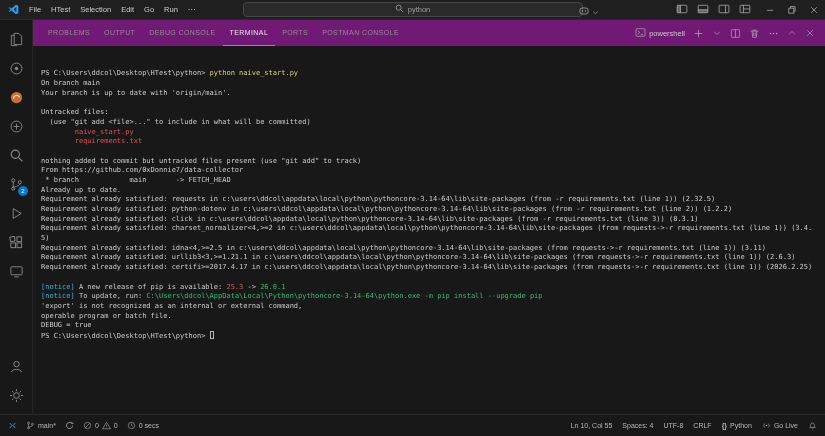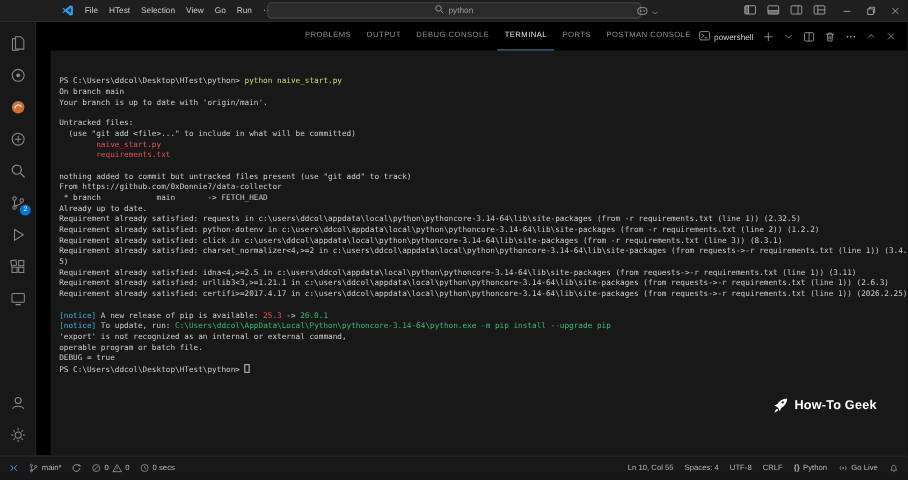--- a/index.html
+++ b/index.html
@@ -9,21 +9,21 @@
     font-family: "Liberation Sans", sans-serif;
     color: #cccccc;
     overflow: hidden;
   }
   .window { width: 825px; height: 436px; display: flex; flex-direction: column; }
 
   
   .titlebar {
     height: 20px; flex: 0 0 auto; background: #1f1f1f;
     border-bottom: 1px solid #2a2a2a;
-    display: flex; align-items: center; position: relative; padding-left: 48px;
+    display: flex; align-items: center; position: relative;
   }
   .logo { margin: 0 5px 0 8px; display: flex; align-items: center; }
   .menubar { display: flex; align-items: center; }
   .menu-item { font-size: 7.5px; color: #cccccc; padding: 0 5px; cursor: default; }
   .menu-overflow { font-size: 8px; color: #cccccc; padding: 0 5px; }
   .search {
     position: absolute; left: 50%; top: 2px; transform: translateX(-50%);
     width: 340px; height: 15px; background: #2a2a2a;
     border: 1px solid #454545; border-radius: 4px;
     display: flex; align-items: center; justify-content: center; gap: 4px;
@@ -45,21 +45,21 @@
   }
   .ab-item { width: 26px; height: 29px; display: flex; align-items: center; justify-content: center; position: relative; cursor: pointer; }
   .ab-badge {
     position: absolute; right: 1px; bottom: 3px; background: #0078d4; color: #fff;
     font-size: 6px; min-width: 10px; height: 10px; border-radius: 50%;
     display: flex; align-items: center; justify-content: center;
   }
   .ab-spacer { flex: 1; }
 
   
-  .panel { flex: 1; display: flex; flex-direction: column; min-width: 0; background: #000000; align-items: flex-end; }
+  .panel { flex: 1; display: flex; flex-direction: column; min-width: 0; background: #701a75; }
   .panel-header { height: 26px; flex: 0 0 auto; display: flex; align-items: center; }
   .panel-tabs { display: flex; height: 100%; margin-left: 8px; align-items: stretch; }
   .panel-tab {
     font-size: 7px; letter-spacing: .4px; color: #8f8f8f; padding: 0 7px;
     display: flex; align-items: center; border-bottom: 1px solid transparent;
     cursor: pointer; text-transform: uppercase; white-space: nowrap;
   }
   .panel-tab.active { color: #e7e7e7; border-bottom-color: #4da2e0; }
   .panel-actions { margin-left: auto; display: flex; align-items: center; gap: 8px; padding-right: 10px; }
   .shell-item { display: flex; align-items: center; gap: 3px; font-size: 7.5px; color: #cccccc; cursor: pointer; }
@@ -99,21 +99,21 @@
   <div class="titlebar">
     <span class="logo">
       <svg width="11" height="11" viewBox="0 0 16 16">
           <path fill="#2c9dea" d="M11.5 1 5 6.7 2.3 4.6 1 5.3l2.9 2.7L1 10.7l1.3.7L5 9.3l6.5 5.7 3.5-1.7V2.7L11.5 1zm.5 3.5v7L8 8l4-3.5z"></path>
         </svg>
     </span>
     <nav class="menubar">
         <span class="menu-item">File</span>
         <span class="menu-item">HTest</span>
         <span class="menu-item">Selection</span>
-        <span class="menu-item">View</span>
+        <span class="menu-item">Edit</span>
         <span class="menu-item">Go</span>
         <span class="menu-item">Run</span>
       </nav>
     <span class="menu-overflow">⋯</span>
 
     <div class="search">
       <span>
         <svg width="9" height="9" viewBox="0 0 16 16" fill="none" stroke="#9d9d9d" stroke-width="1.5">
             <circle cx="6.5" cy="6.5" r="4.5"></circle>
             <path d="M10 10l4.5 4.5"></path>
@@ -318,30 +318,20 @@
           <span class="pa-btn">
               <svg width="10" height="10" viewBox="0 0 16 16" fill="none" stroke="#b0b0b0">
                 <path d="M3.5 3.5l9 9M12.5 3.5l-9 9"></path>
               </svg>
             </span>
         </div>
       </div>
 
       <div class="terminal">
         <div><div class="t-line"><span style="color: rgb(204, 204, 204);">PS C:\Users\ddcol\Desktop\HTest\python&gt; </span><span style="color: rgb(216, 216, 106);">python naive_start.py</span></div><div class="t-line"><span style="color: rgb(204, 204, 204);">On branch main</span></div><div class="t-line"><span style="color: rgb(204, 204, 204);">Your branch is up to date with 'origin/main'.</span></div><div class="t-line"> </div><div class="t-line"><span style="color: rgb(204, 204, 204);">Untracked files:</span></div><div class="t-line"><span style="color: rgb(204, 204, 204);">  (use "git add &lt;file&gt;..." to include in what will be committed)</span></div><div class="t-line"><span style="color: rgb(224, 82, 82);">        naive_start.py</span></div><div class="t-line"><span style="color: rgb(224, 82, 82);">        requirements.txt</span></div><div class="t-line"> </div><div class="t-line"><span style="color: rgb(204, 204, 204);">nothing added to commit but untracked files present (use "git add" to track)</span></div><div class="t-line"><span style="color: rgb(204, 204, 204);">From https://github.com/0xDonnie7/data-collector</span></div><div class="t-line"><span style="color: rgb(204, 204, 204);"> * branch            main       -&gt; FETCH_HEAD</span></div><div class="t-line"><span style="color: rgb(204, 204, 204);">Already up to date.</span></div><div class="t-line"><span style="color: rgb(204, 204, 204);">Requirement already satisfied: requests in c:\users\ddcol\appdata\local\python\pythoncore-3.14-64\lib\site-packages (from -r requirements.txt (line 1)) (2.32.5)</span></div><div class="t-line"><span style="color: rgb(204, 204, 204);">Requirement already satisfied: python-dotenv in c:\users\ddcol\appdata\local\python\pythoncore-3.14-64\lib\site-packages (from -r requirements.txt (line 2)) (1.2.2)</span></div><div class="t-line"><span style="color: rgb(204, 204, 204);">Requirement already satisfied: click in c:\users\ddcol\appdata\local\python\pythoncore-3.14-64\lib\site-packages (from -r requirements.txt (line 3)) (8.3.1)</span></div><div class="t-line"><span style="color: rgb(204, 204, 204);">Requirement already satisfied: charset_normalizer&lt;4,&gt;=2 in c:\users\ddcol\appdata\local\python\pythoncore-3.14-64\lib\site-packages (from requests-&gt;-r requirements.txt (line 1)) (3.4.</span></div><div class="t-line"><span style="color: rgb(204, 204, 204);">5)</span></div><div class="t-line"><span style="color: rgb(204, 204, 204);">Requirement already satisfied: idna&lt;4,&gt;=2.5 in c:\users\ddcol\appdata\local\python\pythoncore-3.14-64\lib\site-packages (from requests-&gt;-r requirements.txt (line 1)) (3.11)</span></div><div class="t-line"><span style="color: rgb(204, 204, 204);">Requirement already satisfied: urllib3&lt;3,&gt;=1.21.1 in c:\users\ddcol\appdata\local\python\pythoncore-3.14-64\lib\site-packages (from requests-&gt;-r requirements.txt (line 1)) (2.6.3)</span></div><div class="t-line"><span style="color: rgb(204, 204, 204);">Requirement already satisfied: certifi&gt;=2017.4.17 in c:\users\ddcol\appdata\local\python\pythoncore-3.14-64\lib\site-packages (from requests-&gt;-r requirements.txt (line 1)) (2026.2.25)</span></div><div class="t-line"> </div><div class="t-line"><span style="color: rgb(53, 181, 214);">[notice]</span><span style="color: rgb(204, 204, 204);"> A new release of pip is available: </span><span style="color: rgb(224, 82, 82);">25.3</span><span style="color: rgb(204, 204, 204);"> -&gt; </span><span style="color: rgb(47, 191, 113);">26.0.1</span></div><div class="t-line"><span style="color: rgb(53, 181, 214);">[notice]</span><span style="color: rgb(204, 204, 204);"> To update, run: </span><span style="color: rgb(47, 191, 113);">C:\Users\ddcol\AppData\Local\Python\pythoncore-3.14-64\python.exe -m pip install --upgrade pip</span></div><div class="t-line"><span style="color: rgb(204, 204, 204);">'export' is not recognized as an internal or external command,</span></div><div class="t-line"><span style="color: rgb(204, 204, 204);">operable program or batch file.</span></div><div class="t-line"><span style="color: rgb(204, 204, 204);">DEBUG = true</span></div><div class="t-line"><span style="color: rgb(204, 204, 204);">PS C:\Users\ddcol\Desktop\HTest\python&gt; </span><span class="cursor"></span></div></div>
-        <div class="watermark">
-          <span>
-            <svg width="15" height="15" viewBox="0 0 16 16">
-                <path fill="#ffffff" d="M14.6 1.4c-4.6.2-7.9 2.3-9.7 5.6l-3 1.2 2.7 1.2 1.6 1.6 1.2 2.7 1.2-3c3.3-1.8 5.8-5.1 6-9.3z"></path>
-                <circle cx="10.2" cy="5.2" r="1.1" fill="#181818"></circle>
-                <path fill="#ffffff" d="M3.2 12.8c.6-1.3 1.6-1.6 2.4-1.2.4.8.1 1.8-1.2 2.4l-2.4 1 1.2-2.2z"></path>
-              </svg>
-          </span>
-          <span>How-To Geek</span>
-        </div>
       </div>
     </div>
   </div>
 
   <div class="statusbar">
     <div class="sb-left">
       <span class="sb-item">
         <svg width="9" height="9" viewBox="0 0 16 16" fill="none" stroke="#3b9eff" stroke-width="1.6">
             <path d="M3 3.5 7 8l-4 4.5M13 3.5 9 8l4 4.5"></path>
           </svg>

